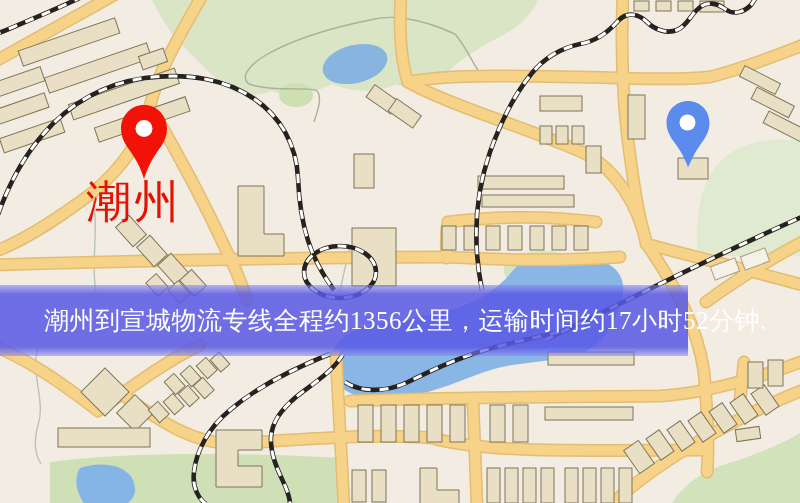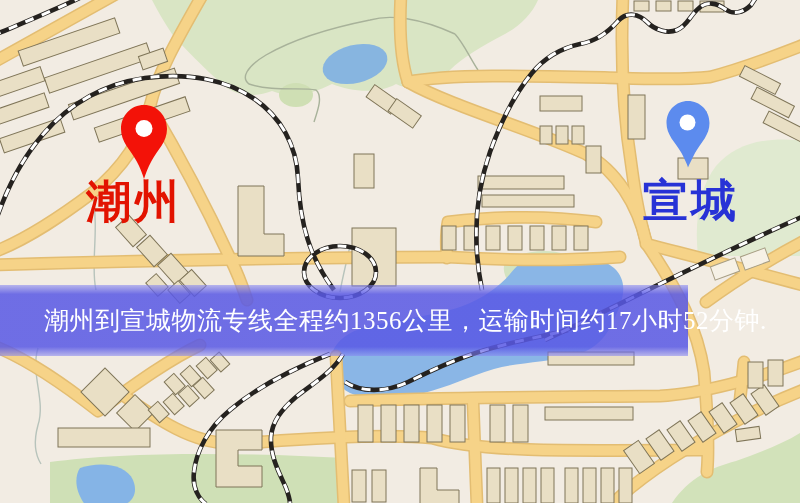--- a/index.html
+++ b/index.html
@@ -13,21 +13,21 @@
   .rail-w{fill:none;stroke:#ffffff;stroke-width:3;stroke-dasharray:9 9;}
   .bld{fill:#e9dfc5;stroke:#7f7558;stroke-width:1;}
   .bld-light{fill:#f6f1e6;stroke:#a79e83;stroke-width:1;}
   .stream{fill:none;stroke:#a8b29a;stroke-width:1.4;}
   .stream-b{fill:none;stroke:#b7c3bb;stroke-width:1.4;}
   
   .pin{position:absolute;}
   .pin-origin{left:119px;top:101px;width:50px;height:80px;}
   .pin-dest{left:665px;top:97px;width:48px;height:74px;}
   
-  .city-label{position:absolute;font-weight:700;font-size:45px;line-height:1;
+  .city-label{position:absolute;font-weight:400;font-size:45px;line-height:1;
               letter-spacing:3px;white-space:nowrap;}
   .city-label.origin{left:86px;top:179px;color:#e21300;}
   .city-label.dest{left:643px;top:178px;color:#2732d6;}
   
   .banner{position:absolute;left:0;top:285px;width:688px;height:71px;
           display:flex;align-items:center;
           background:linear-gradient(180deg,rgba(134,134,242,.55) 0%,rgba(89,89,229,.86) 13%,
                      rgba(89,89,229,.86) 87%,rgba(134,134,242,.55) 100%);}
   .banner-text{color:#ffffff;font-size:25px;letter-spacing:.5px;padding-left:44px;
                font-family:"Liberation Serif","DejaVu Serif",serif;white-space:nowrap;}
@@ -245,19 +245,18 @@
     <path d="M25,4 C12,4 2,14.5 2,28 C2,41 11,48 17.5,60 C21,66.5 23.5,73 25,78 C26.5,73 29,66.5 32.5,60 C39,48 48,41 48,28 C48,14.5 38,4 25,4 Z" fill="#f31208"></path>
     <circle cx="25" cy="27.5" r="8.5" fill="#ffffff"></circle>
   </svg>
 
   <svg class="pin pin-dest" viewBox="0 0 48 72">
     <path d="M23,3 C11,3 1.5,12.5 1.5,25 C1.5,37 10,44 16.5,55 C19.5,61 22,66 23,69.5 C24.5,66 27,61 30,55 C36.5,44 44.5,37 44.5,25 C44.5,12.5 35,3 23,3 Z" fill="#5c8bee"></path>
     <circle cx="22.5" cy="24.5" r="8" fill="#ffffff"></circle>
   </svg>
 
   <div class="city-label origin">潮州</div>
-  <div class="city-label dest">宣城</div>
 
   <div class="banner">
     <div class="banner-text">潮州到宣城物流专线全程约1356公里，运输时间约17小时52分钟.</div>
   </div>
 
 </div>
 
 </body></html>

